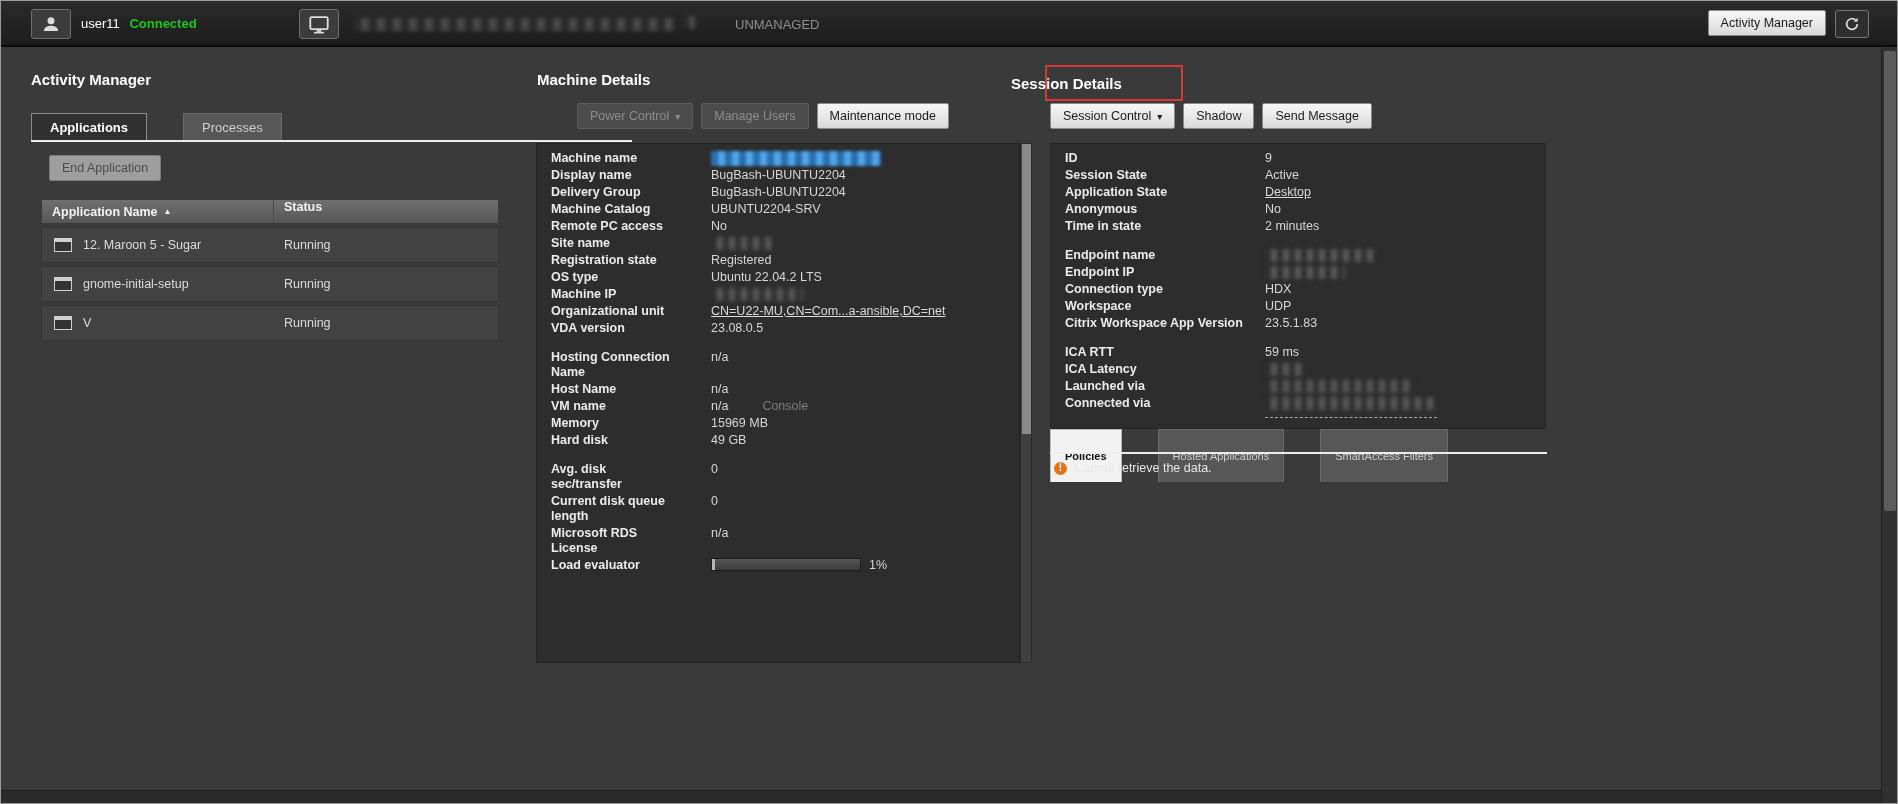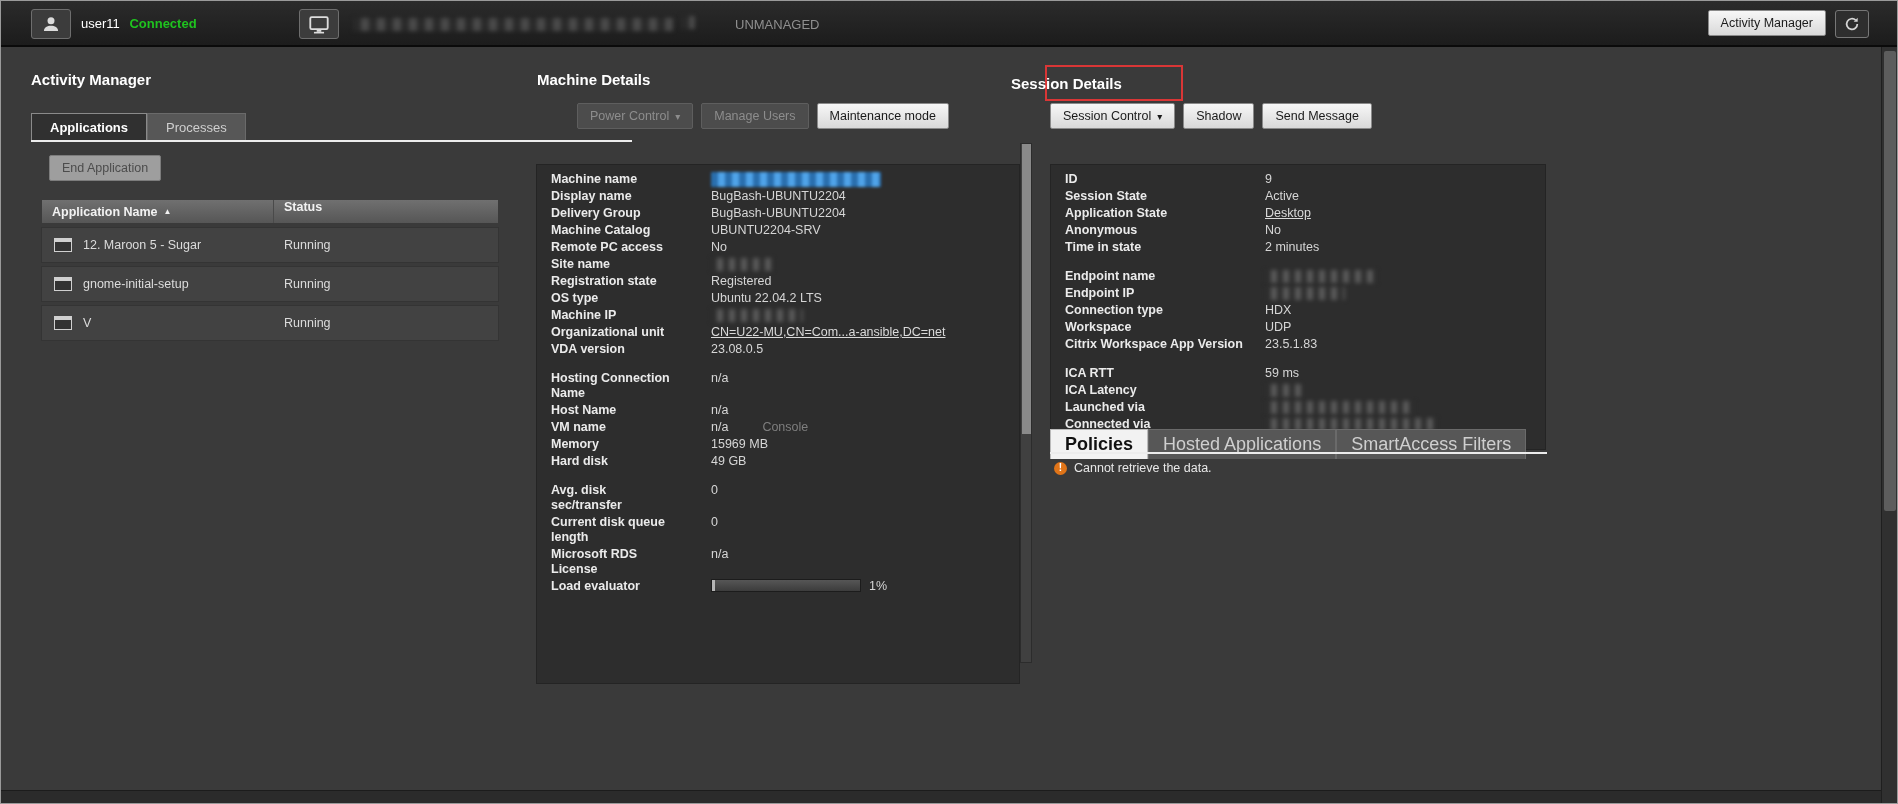--- a/index.html
+++ b/index.html
@@ -25,21 +25,21 @@
 
   
   .btn { display:inline-flex; align-items:center; gap:3px; padding:5px 12px; font-size:12.5px;
          color:#1a1a1a; background:linear-gradient(#f7f7f7,#d9d9d9); border:1px solid #8a8a8a;
          border-radius:2px; cursor:pointer; white-space:nowrap; }
   .btn.disabled { background:#4c4c4c; color:#8d8d8d; border-color:#5e5e5e; cursor:default; }
   .btn.disabled.semi { background:#9e9e9e; color:#4c4c4c; border-color:#7c7c7c; }
   .caret { font-size:10px; margin-left:3px; }
   .btnrow { position:absolute; display:flex; gap:8px; }
 
-  .tabstrip { position:absolute; display:flex; }
+  .tabstrip { position:absolute; display:flex;gap:36px; }
   .tab { padding:6px 18px; font-size:13px; border:1px solid #6a6a6a; border-bottom:none;
          background:#575757; color:#cfcfcf; cursor:pointer; white-space:nowrap; }
   .tab.active { background:#303030; color:#fff; font-weight:bold; border-color:#8a8a8a; }
   .tabline { position:absolute; height:2px; background:#ececec; }
 
   .panel-title { position:absolute; font-size:15px; font-weight:bold; color:#fff; }
   #am-title { left:30px; top:70px; }
   #md-title { left:536px; top:70px; }
   #sd-title { left:1010px; top:74px; }
   .annotation { position:absolute; left:1044px; top:64px; width:138px; height:36px;
@@ -61,21 +61,21 @@
   .tc1 { flex:0 0 232px; display:flex; align-items:center; padding-left:12px; }
   .tc2 { flex:1; padding-left:10px; }
   .win-icon { display:inline-block; width:18px; height:14px; border:1px solid #d0d0d0;
               background:#333; position:relative; margin-right:11px; flex:0 0 auto; }
   .win-icon::after { content:''; position:absolute; left:0; right:0; top:0; height:3px; background:#d0d0d0; }
 
   
   #md-buttons { left:536px; top:102px;margin-left:40px; }
   #sd-buttons { left:1049px; top:102px; }
   .details { position:absolute; background:#2d2d2d; border:1px solid #242424;
-             padding:6px 10px 0 14px; overflow:hidden;margin-top:21px; }
+             padding:6px 10px 0 14px; overflow:hidden; }
   #md-details { left:535px; top:142px; width:484px; height:520px; }
   #sd-details { left:1049px; top:142px; width:496px; height:286px; }
   .frow { display:flex; padding:1px 0; }
   .frow.gap { margin-top:12px; }
   .flabel { flex:0 0 160px; padding-right:38px; font-weight:bold; color:#ebebeb; line-height:15px; }
   .fvalue { flex:1; color:#d6d6d6; line-height:15px; display:flex; align-items:flex-start; }
   #sd-details .flabel { flex:0 0 200px; padding-right:8px; }
   .vlink { text-decoration:underline; color:#dadada; cursor:pointer; }
   .console-link { color:#7e7e7e; margin-left:34px; cursor:pointer; }
 
@@ -91,21 +91,21 @@
              background:linear-gradient(#565656,#3c3c3c); position:relative; }
   .loadfill { position:absolute; left:0; top:0; bottom:0; width:3px; background:#b5b5b5; }
   .barpct { margin-left:8px; }
 
   .md-scroll { position:absolute; left:1019px; top:142px; width:12px; height:520px;
                background:#404040; border:1px solid #2c2c2c; cursor:pointer; }
   .md-thumb { position:absolute; left:1px; top:0; width:9px; height:290px; background:#8a8a8a; }
 
   
   #sd-tabs { left:1049px; top:428px; }
-  #sd-tabs .tab { padding:4px 14px; font-size:18px; }
+  #sd-tabs .tab { padding:20px 14px; font-size:11px; }
   #sd-tabs .tab.active { background:#f2f2f2; color:#111; border-color:#bbb; }
   #sd-tabline { left:1049px; top:451px; width:497px; }
   .warnrow { position:absolute; left:1053px; top:460px; display:flex; align-items:center; gap:7px;
              color:#e8e8e8; font-size:12.5px; }
   .warn-icon { width:13px; height:13px; border-radius:50%; background:#e07418; color:#fff;
                font-size:10px; font-weight:bold; display:flex; align-items:center; justify-content:center; line-height:1; }
 
   
   .page-scroll { position:absolute; right:0; top:46px; bottom:0; width:16px; background:#303030;
                  border-left:1px solid #1f1f1f; cursor:pointer; }

